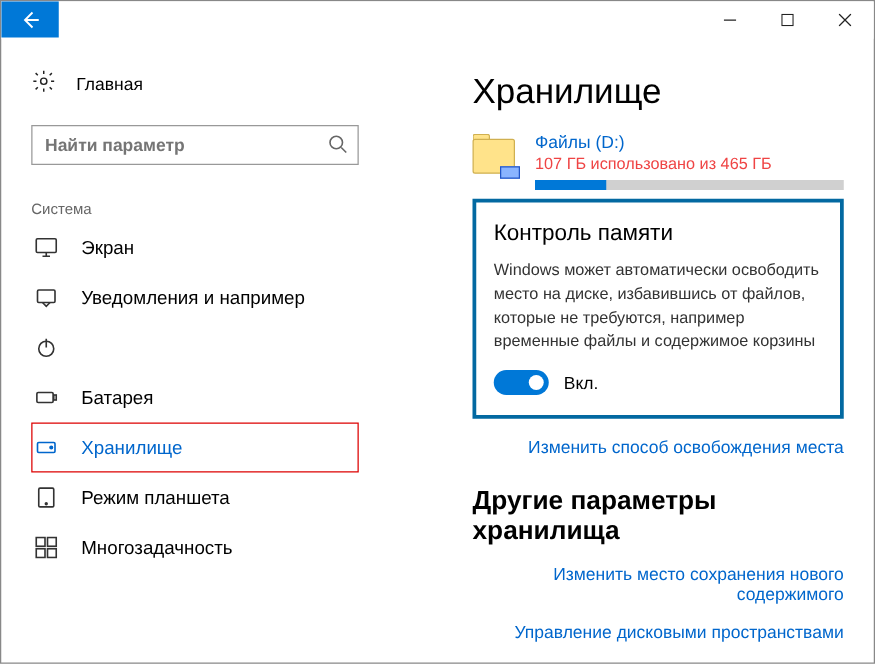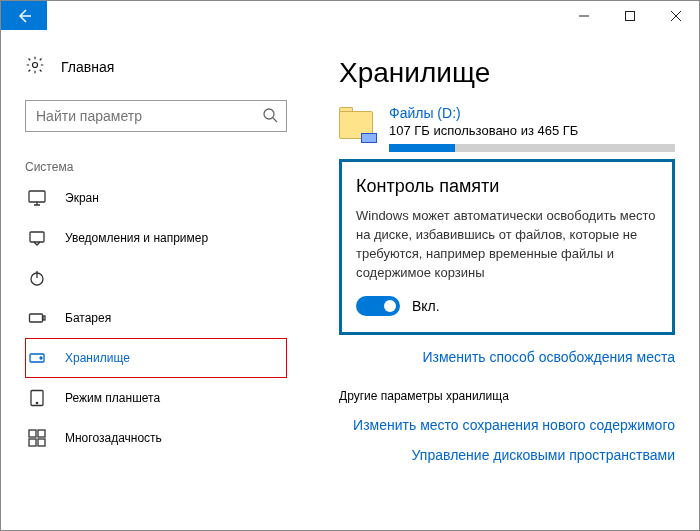--- a/index.html
+++ b/index.html
@@ -6,65 +6,65 @@
   body { font-family: "Segoe UI", Tahoma, sans-serif; font-size: 14px; color: #000; background: #fff; width: 700px; height: 531px; overflow: hidden; border: 1px solid #888; }
 
   .titlebar { height: 30px; background: #fff; display: flex; align-items: stretch; border-bottom: 1px solid rgba(0,0,0,0); }
   .back-btn { width: 46px; background: #0078d7; display: flex; align-items: center; justify-content: center; }
   .back-btn svg { stroke: #fff; }
   .title { flex: 0 0 auto; padding-left: 14px; line-height: 30px; font-size: 12px; color: #000; }
   .title-spacer { flex: 1; }
   .winbtn { width: 46px; display: flex; align-items: center; justify-content: center; }
   .winbtn svg { stroke: #222; }
 
-  .main { display: flex; height: calc(100% - 30px); }
+  .main { display: flex; height: calc(100% - 30px); gap: 39px; }
   .sidebar { width: 310px; padding: 24px 24px 0 24px; }
   .home-row { display: flex; align-items: center; gap: 16px; margin-bottom: 22px; }
   .gear svg { stroke: #222; fill: none; }
   .home-label { font-size: 14px; }
 
   .search { border: 1px solid #999; height: 32px; display: flex; align-items: center; padding: 0 8px 0 10px; margin-bottom: 28px; }
-  .search input { border: none; outline: none; flex: 1; font-size: 14px; color: #666; background: transparent; }
+  .search input { border: none; outline: none; flex: 1; font-size: 14px; color: #666; background: transparent; font-weight: bold; }
   .search-icon svg { stroke: #666; }
 
   .section-label { font-size: 12px; color: #666; margin-bottom: 4px; }
 
   .side-item { display: flex; align-items: center; gap: 18px; height: 40px; padding: 0 2px; cursor: default; }
   .side-item .icon { width: 20px; display: flex; justify-content: center; }
   .side-item .icon svg { stroke: #333; }
-  .side-item .label { font-size: 12px; color: #000; text-align: center; }
+  .side-item .label { font-size: 15px; color: #000; text-align: center; }
   .side-item.active { outline: 1px solid #d00; outline-offset: -1px; }
   .side-item.active .label { color: #0066cc; }
   .side-item.active .icon svg { stroke: #0066cc; fill: #0066cc; }
 
   .content { flex: 1; padding: 26px 24px 0 28px; overflow: hidden; }
   .page-title { font-size: 28px; font-weight: 300; margin-bottom: 16px; }
 
   .drive-row { display: flex; gap: 14px; margin-bottom: 7px; }
   .drive-icon { width: 36px; height: 40px; position: relative; }
   .folder-shape { width: 34px; height: 28px; background: #ffe38a; border: 1px solid #d0b050; border-radius: 2px; position: absolute; bottom: 6px; }
   .folder-tab { width: 14px; height: 6px; background: #ffe38a; border: 1px solid #d0b050; border-bottom: none; position: absolute; top: 2px; left: 0; border-radius: 2px 2px 0 0; }
   .drive-chip { width: 16px; height: 10px; background: #8ab4ff; border: 1px solid #2256c8; position: absolute; right: -2px; bottom: 2px; }
   .drive-info { flex: 1; }
   .drive-name { color: #0066cc; font-size: 14px; margin-bottom: 2px; }
-  .drive-usage { color: #000000; font-size: 13px; margin-bottom: 6px; }
+  .drive-usage { color: #ef4444; font-size: 13px; margin-bottom: 6px; }
   .bar-outer { height: 8px; background: #d0d0d0; width: 100%; }
   .bar-inner { height: 8px; background: #0078d7; }
 
   .card { border: 3px solid #0369a1; padding: 14px 14px 16px 14px; margin-bottom: 14px; }
   .card-title { font-size: 18px; font-weight: 400; margin-bottom: 10px; }
   .card-desc { font-size: 13px; color: #333; line-height: 1.45; margin-bottom: 14px; }
 
   .toggle-row { display: flex; align-items: center; gap: 12px; }
   .toggle { width: 44px; height: 20px; background: #0078d7; border-radius: 10px; position: relative; }
   .toggle-knob { width: 12px; height: 12px; background: #fff; border-radius: 50%; position: absolute; right: 4px; top: 4px; }
   .toggle-label { font-size: 14px; }
 
   .link-text { color: #0066cc; font-size: 14px; text-align: right; }
-  .subheading { font-size: 12px; font-weight: 400; margin-top: 24px; margin-bottom: 14px; }
+  .subheading { font-size: 21px; font-weight: 700; margin-top: 24px; margin-bottom: 14px; }
 </style>
 </head>
 <body>
 
 <div class="titlebar">
   <div class="back-btn">
     <svg width="18" height="18" viewBox="0 0 18 18" fill="none" stroke-width="1.5">
         <path d="M11 3 L5 9 L11 15"></path>
         <path d="M5 9 H16"></path>
       </svg>

